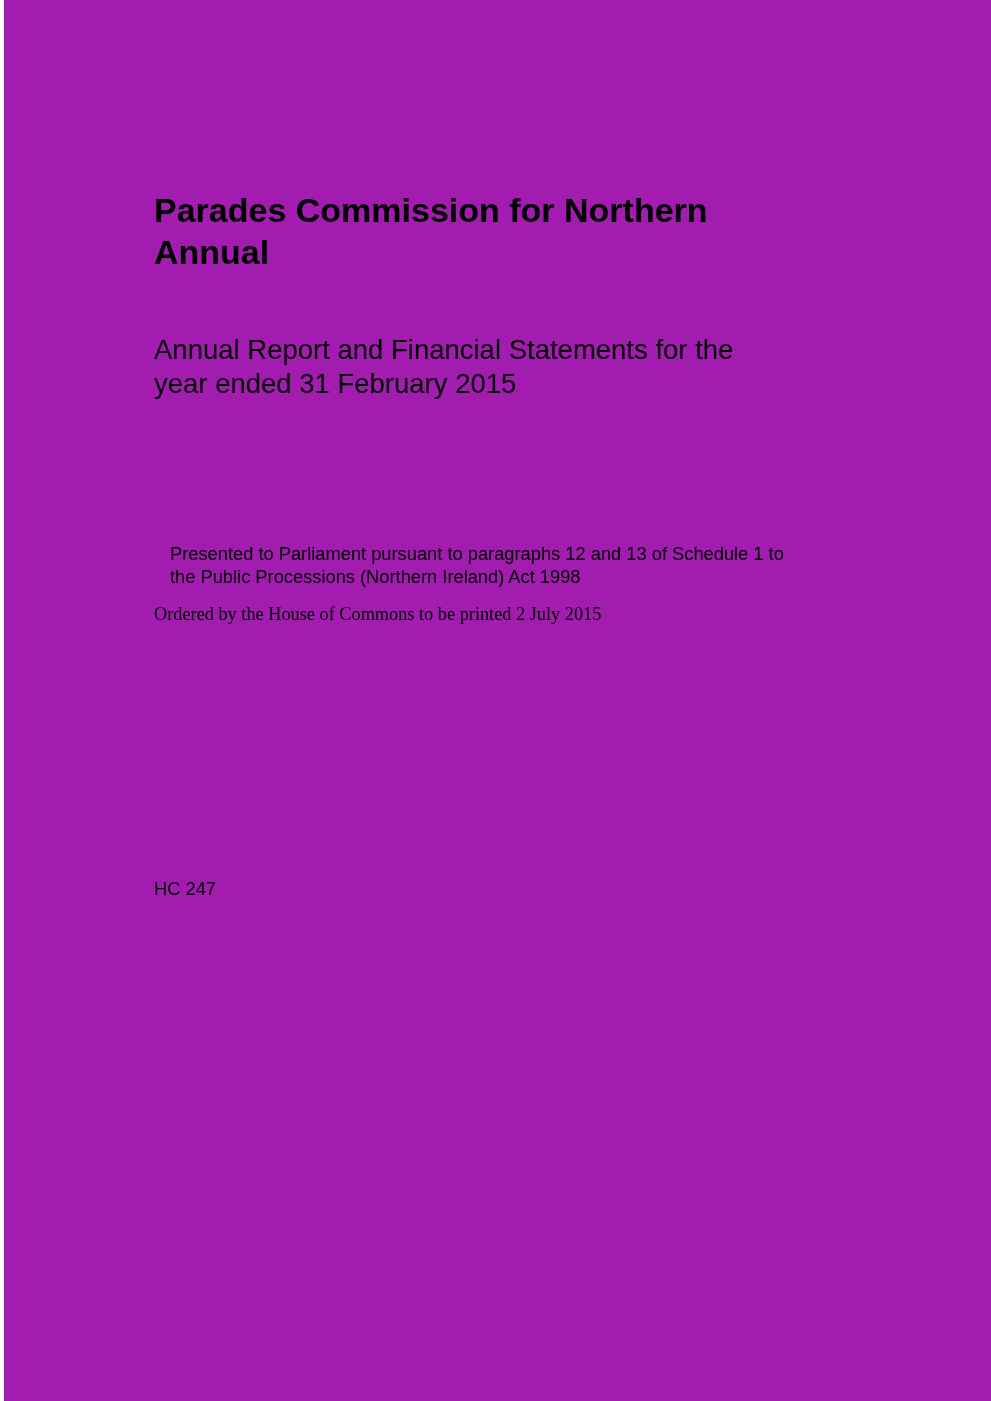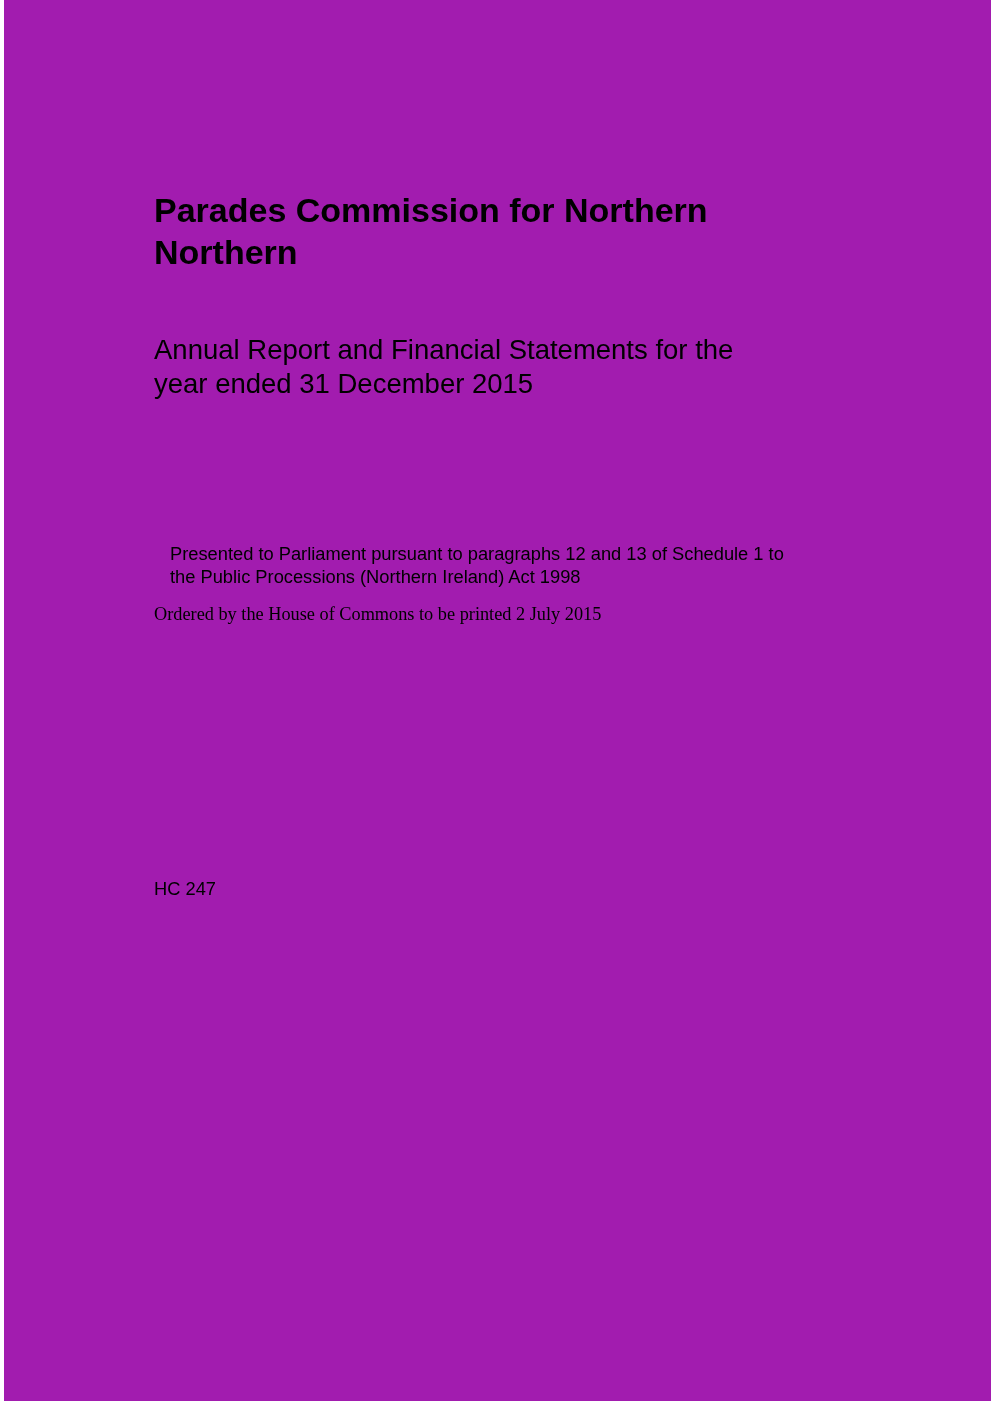--- a/index.html
+++ b/index.html
@@ -69,26 +69,26 @@
       margin: 0;
       text-align: right;
     }
   </style>
 </head>
 <body>
 
 <div class="page">
   <h1 class="title">
     <span>Parades Commission for Northern</span><br>
-    <span>Northern</span>
+    <span>Annual</span>
   </h1>
 
   <h2 class="subtitle">
     <span>Annual Report and Financial Statements for the</span><br>
-    <span>year ended 31 December 2015</span>
+    <span>year ended 31 February 2015</span>
   </h2>
 
   <p class="presented">
     <span>Presented to Parliament pursuant to paragraphs 12 and 13 of Schedule 1 to</span><br>
     <span>the Public Processions (Northern Ireland) Act 1998</span>
   </p>
 
   <p class="ordered">Ordered by the House of Commons to be printed 2 July 2015</p>
 
   <p class="hc">HC 247</p>

